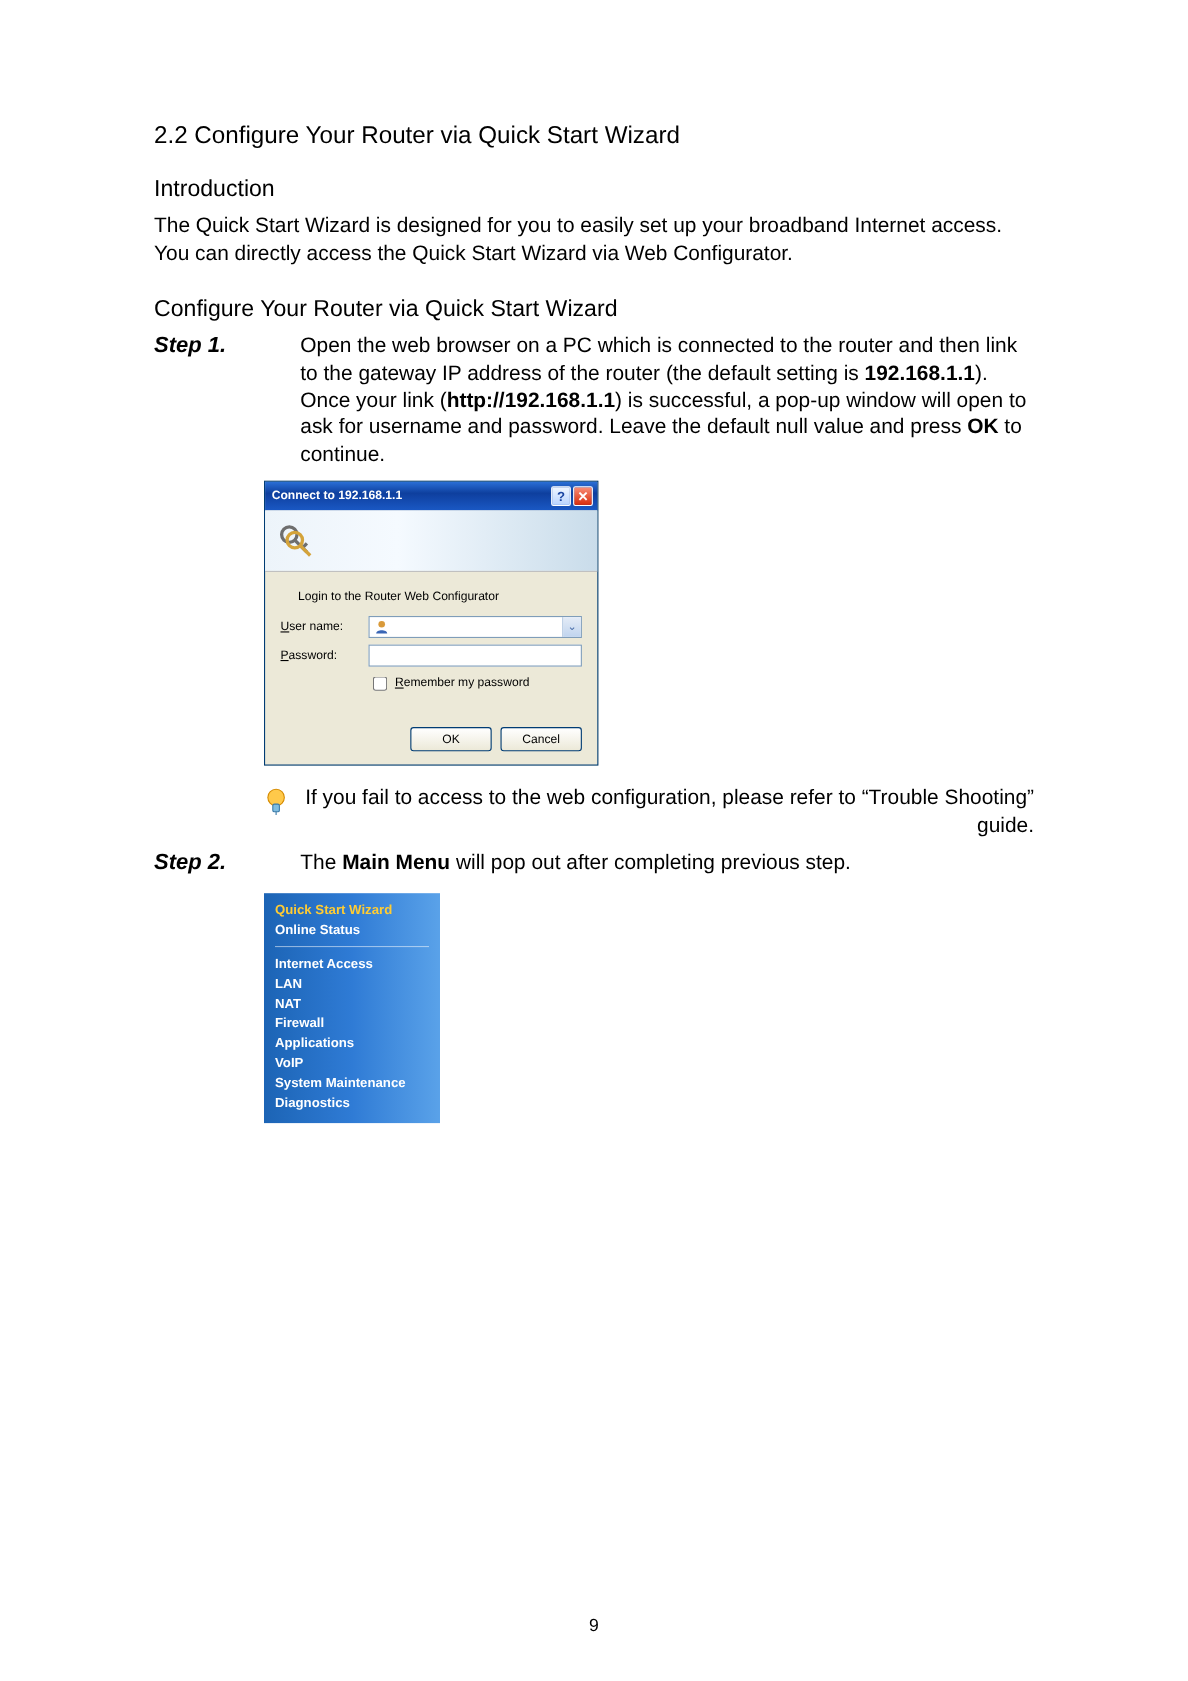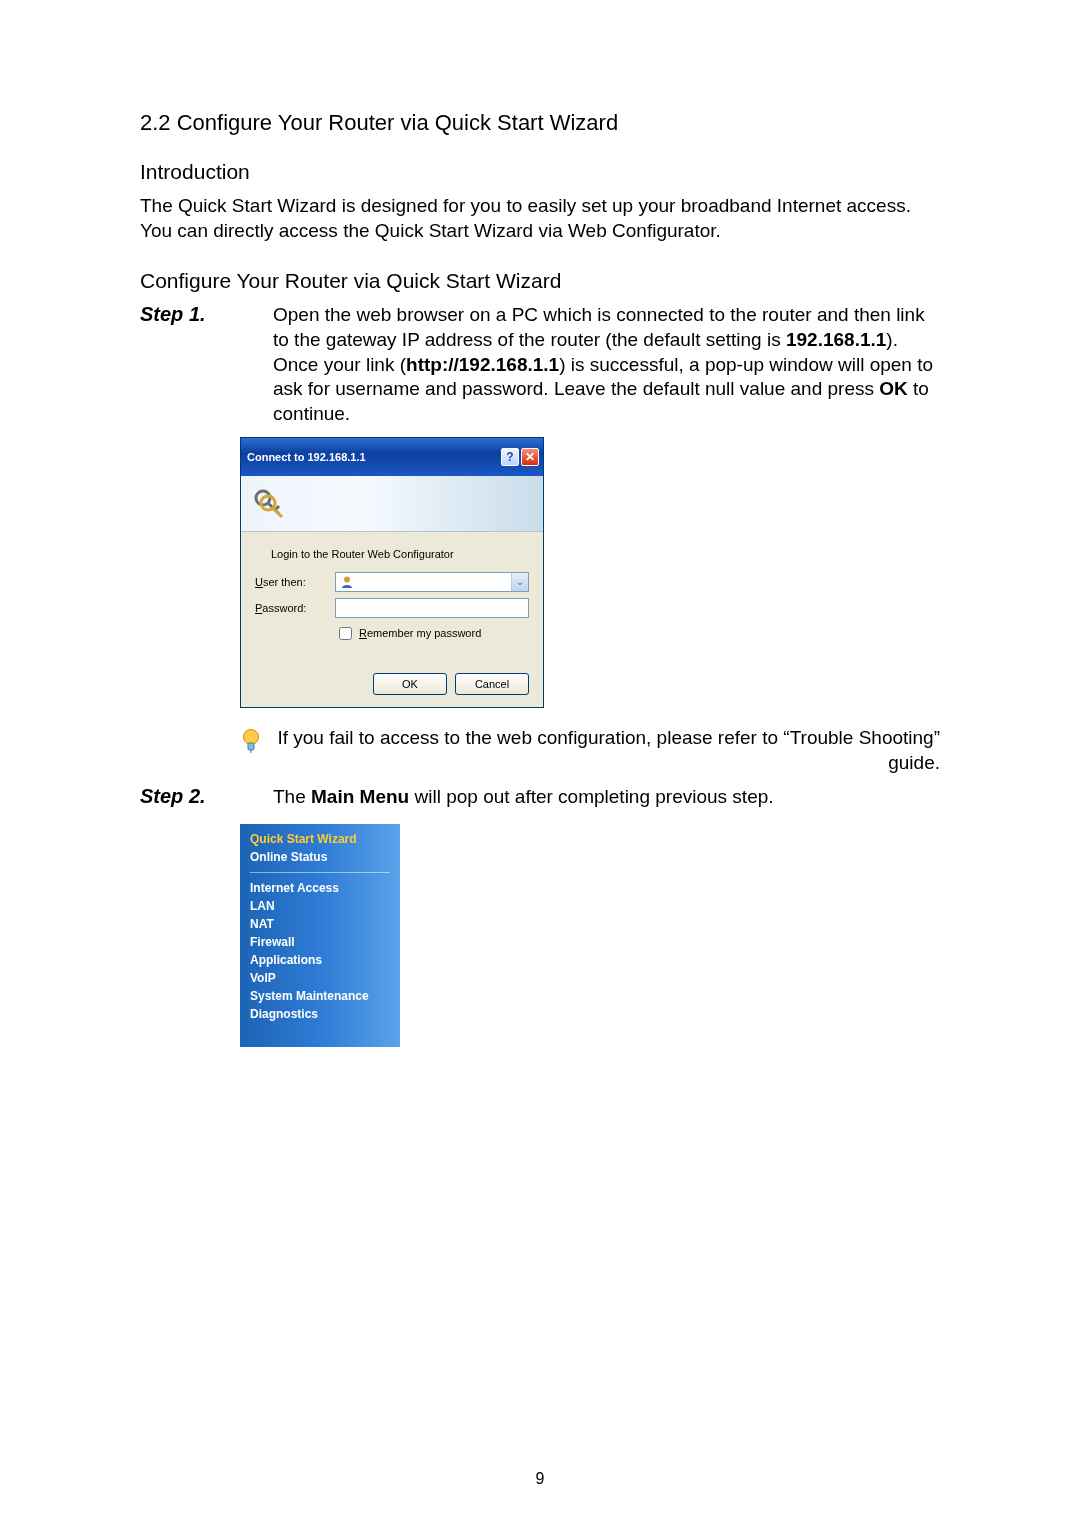--- a/index.html
+++ b/index.html
@@ -59,21 +59,21 @@
   .dialog {
     width: 302px;
     border: 1px solid #003c74;
     background: #ece9d8;
     font-family: Tahoma, Arial, sans-serif;
     font-size: 11px;
     color: #000;
     margin-top: 10px;
   }
   .dialog-titlebar {
-    height: 38px;
+    height: 26px;
     background: linear-gradient(to bottom, #2a6fd6, #0e3f9e 40%, #1a58c4);
     display: flex;
     align-items: center;
     justify-content: space-between;
     padding: 0 4px 0 6px;
     color: #fff;
     font-weight: bold;
   }
   .title-controls {
     display: flex;
@@ -199,21 +199,21 @@
   }
   .tip-body {
     font-size: 19px;
     line-height: 1.3;
   }
 
   
   .menu-panel {
     width: 160px;
     background: linear-gradient(to right, #1c64b5 0%, #2f7bd5 50%, #5aa2e9 100%);
-    padding: 6px 10px 24px 10px;
+    padding: 6px 10px 10px 10px;
     box-sizing: border-box;
     margin-top: 14px;
     color: #fff;
     font-family: Arial, sans-serif;
     font-size: 12px;
     font-weight: bold;
   }
   .menu-panel a {
     display: block;
     color: #fff;
@@ -275,21 +275,21 @@
             <line x1="26" y1="25" x2="30" y2="21" stroke="#6e6e6e" stroke-width="3"></line>
             <circle cx="19" cy="18" r="7" fill="none" stroke="#d4a33a" stroke-width="3"></circle>
             <line x1="24" y1="23" x2="33" y2="32" stroke="#d4a33a" stroke-width="3"></line>
           </svg>
         </span>
       </div>
       <div class="dialog-body">
         <div class="prompt">Login to the Router Web Configurator</div>
         <div class="field-row">
           <div class="field-label">
-            <span class="underline-letter">U</span><span>ser then:</span>
+            <span class="underline-letter">U</span><span>ser name:</span>
           </div>
           <div class="combo">
             <div class="combo-inner">
               <svg width="14" height="14" viewBox="0 0 14 14">
                 <circle cx="7" cy="4.5" r="3" fill="#d99a3a"></circle>
                 <path d="M2 13 C2 9 12 9 12 13 Z" fill="#3a66b5"></path>
               </svg>
             </div>
             <div class="combo-btn">
               <span>⌄</span>

